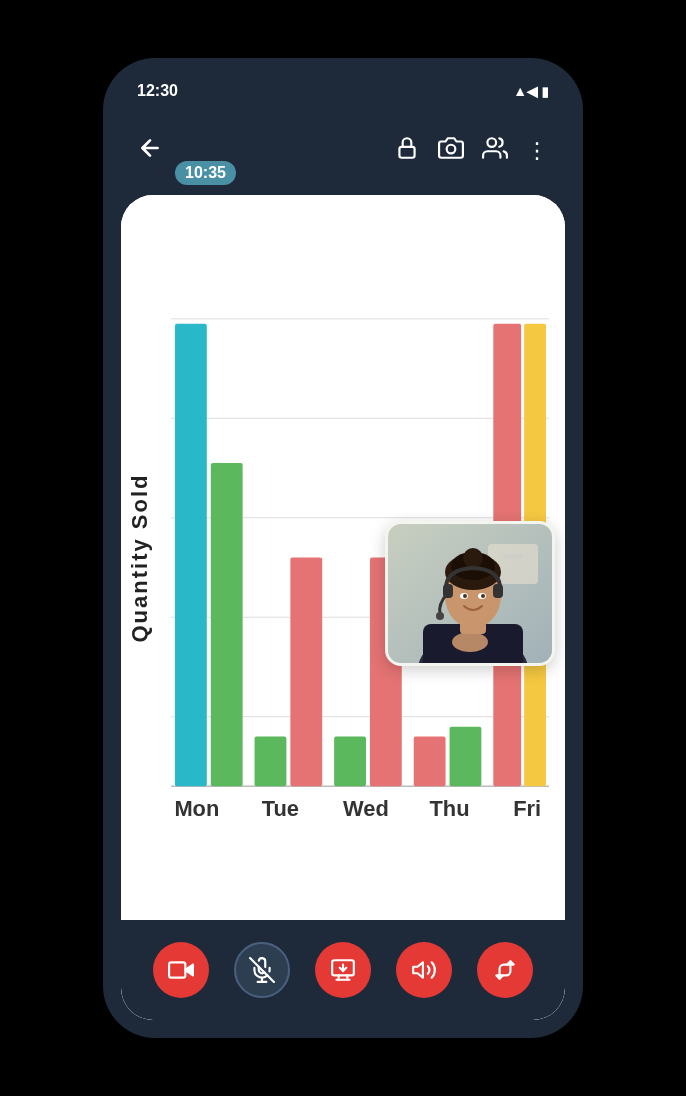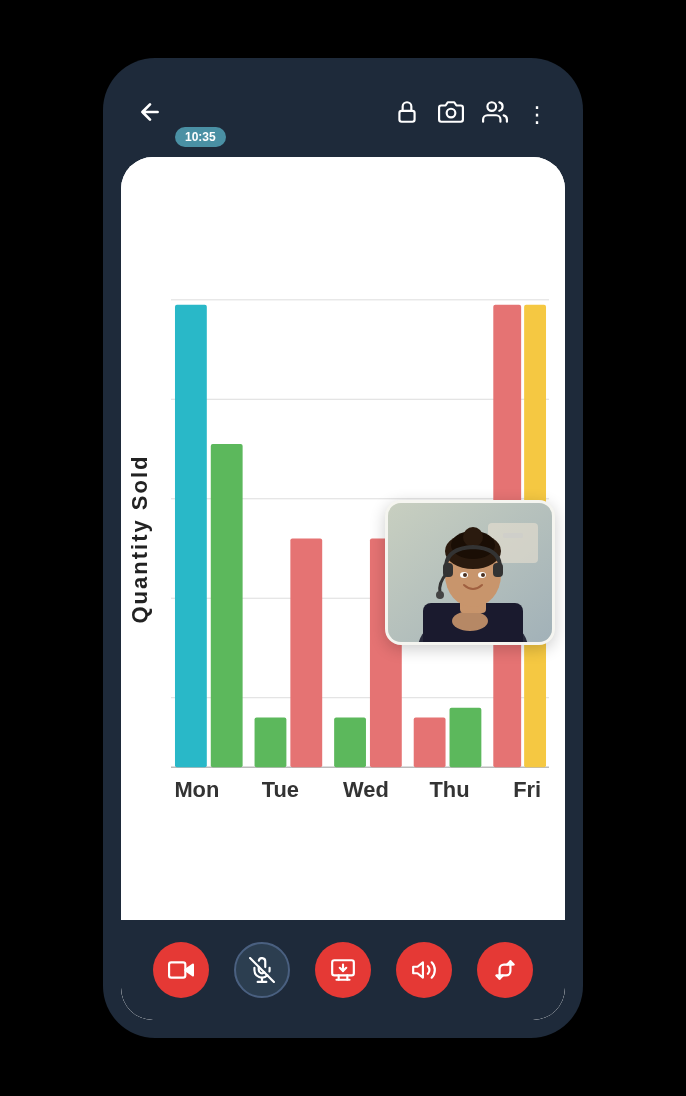--- a/index.html
+++ b/index.html
@@ -58,21 +58,21 @@
       color: white;
       font-size: 20px;
       cursor: pointer;
     }
 
     .time-badge {
       background: #4a90a4;
       color: white;
       padding: 3px 10px;
       border-radius: 12px;
-      font-size: 12px;
+      font-size: 16px;
       font-weight: bold;
       margin-top: 45px;
     }
 
     .toolbar-icons {
       display: flex;
       align-items: center;
       gap: 18px;
       margin-left: auto;
     }
@@ -147,20 +147,27 @@
       stroke-width: 2;
       stroke-linecap: round;
       stroke-linejoin: round;
     }
   </style>
 </head>
 <body>
 
 <div class="phone-outer">
 
+  <div class="status-bar">
+    <span class="status-time">12:30</span>
+    <div class="status-icons">
+      <span style="color:white;font-size:14px;">▲◀</span>
+      <span style="color:white;font-size:13px;">▮</span>
+    </div>
+  </div>
 
   <div class="toolbar">
     <div class="back-btn">
       <svg class="icon-svg" viewBox="0 0 24 24">
         <path d="M19 12H5M12 5l-7 7 7 7" stroke="white" stroke-width="2.5"></path>
       </svg>
     </div>
     <div class="time-badge">10:35</div>
     <div class="toolbar-icons">
       <span class="toolbar-icon">

